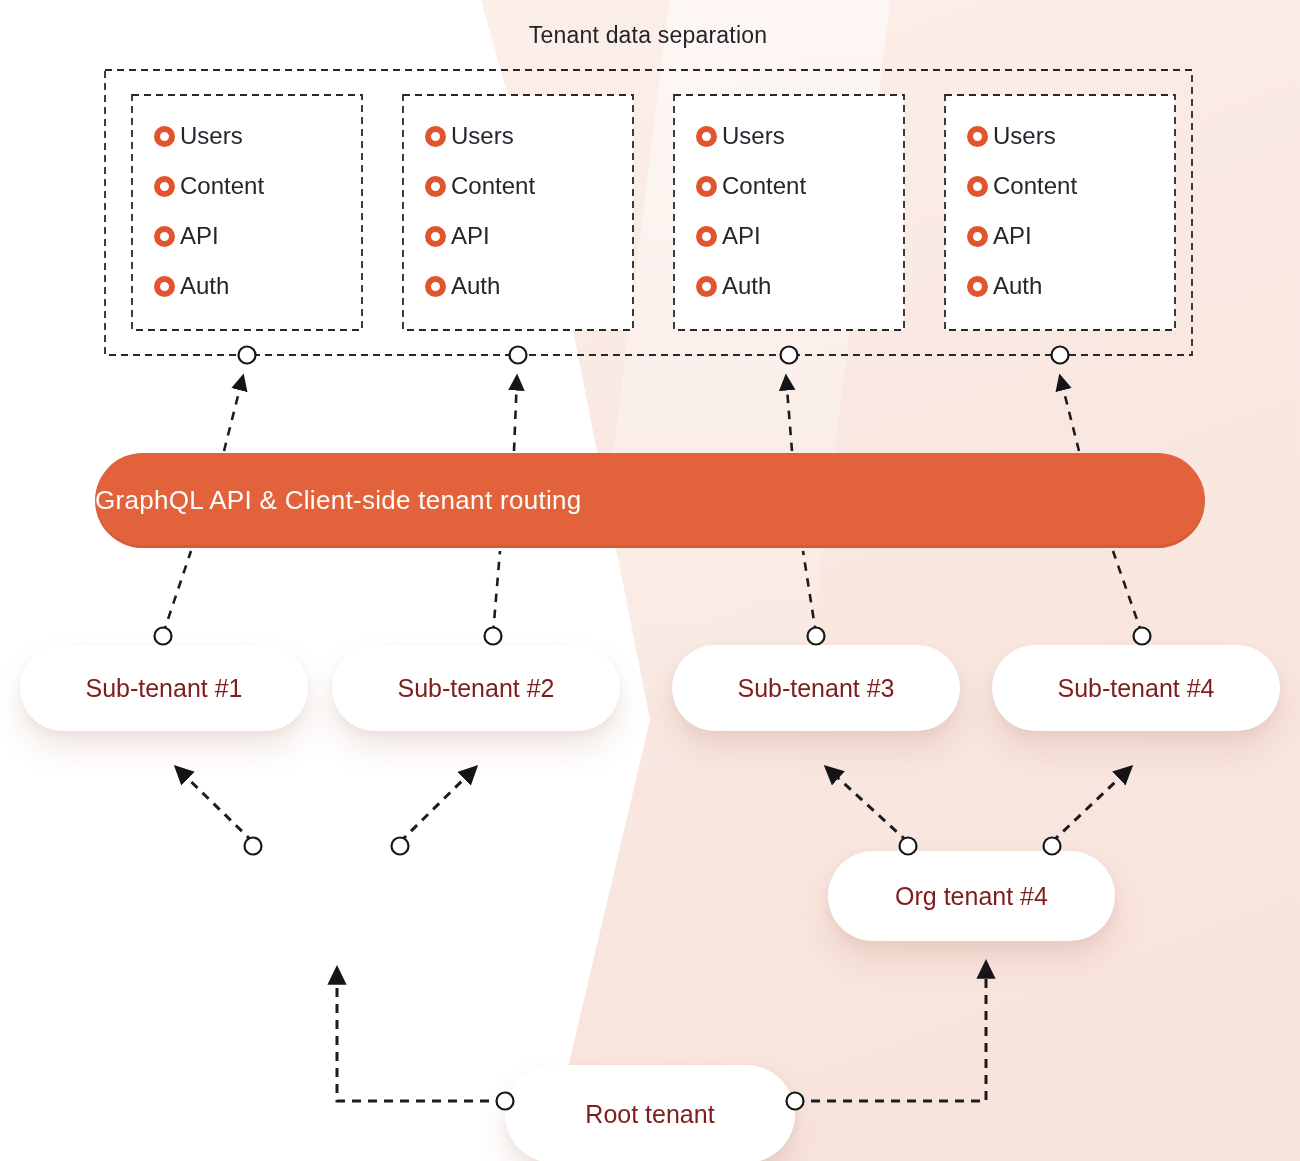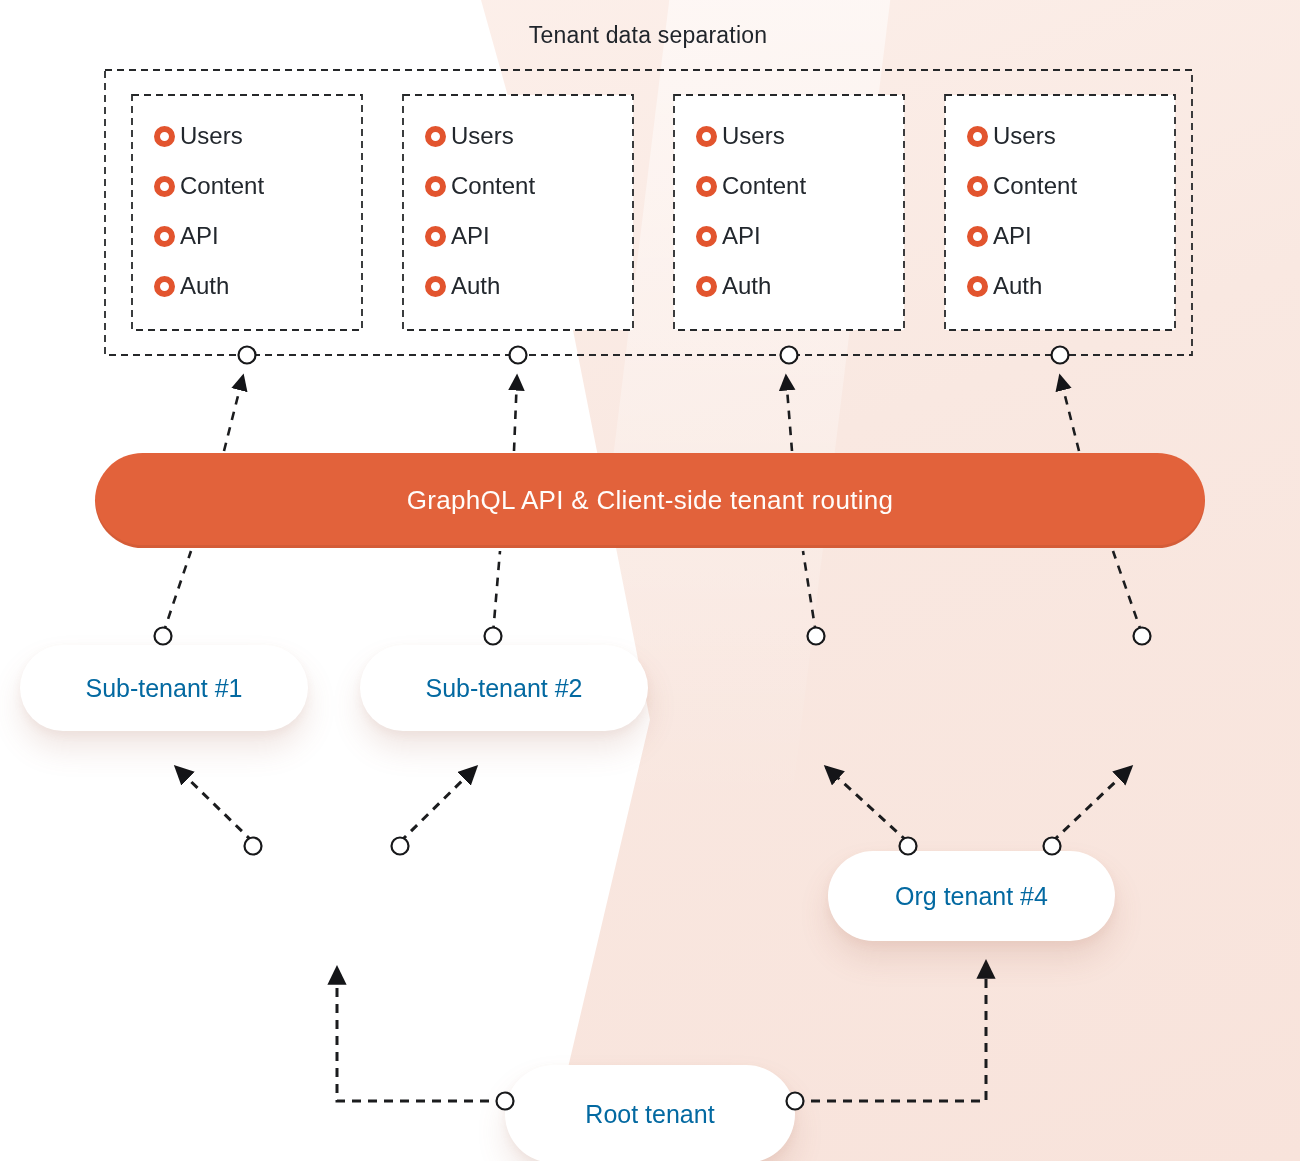--- a/index.html
+++ b/index.html
@@ -34,33 +34,33 @@
   .box-row{display:flex;align-items:center;height:50px;gap:5px;}
   .dot{
     width:21px;height:21px;box-sizing:border-box;flex:0 0 21px;
     border:6px solid #e2542e;border-radius:50%;background:#fff;
   }
   .box-row span.lbl{font-size:24px;color:#22272d;line-height:1;}
   
   .bar{
     position:absolute;left:95px;top:453px;width:1110px;height:95px;
     background:#e2623b;border-radius:48px;
-    display:flex;align-items:center;justify-content:center;
+    display:flex;align-items:center;
     box-shadow:inset 0 -3px 0 rgba(0,0,0,.06);
   }
   .bar span{color:#fffdfb;font-size:26px;letter-spacing:.3px;}
   
   .pill{
     position:absolute;background:#ffffff;border-radius:999px;
     display:flex;align-items:center;justify-content:center;
-    font-size:25px;color:#0369a1;
+    font-size:25px;color:#7f1d1d;
     box-shadow:0 18px 30px rgba(164,96,76,.15),0 4px 10px rgba(164,96,76,.07);
   }
   .sub{top:645px;width:288px;height:86px;}
-  .sub1{left:20px;}  .sub2{left:360px;} .sub3{left:672px;} .sub4{left:992px;}
+  .sub1{left:20px;}  .sub2{left:332px;} .sub3{left:672px;} .sub4{left:992px;}
   .org{top:851px;width:287px;height:90px;}
   .org1{left:185px;} .org2{left:828px;}
   .root{left:505px;top:1049px;width:290px;height:98px;margin-top:16px;}
 </style>
 </head>
 <body>
 
 <div class="canvas">
 
   <div class="bg-pink"></div>
@@ -183,20 +183,22 @@
         <span class="lbl">Auth</span>
       </div>
   </div>
 
   <div class="bar">
     <span>GraphQL API &amp; Client-side tenant routing</span>
   </div>
 
   <div class="pill sub sub1">Sub-tenant #1</div>
   <div class="pill sub sub2">Sub-tenant #2</div>
+  <div class="pill sub sub3">Sub-tenant #3</div>
+  <div class="pill sub sub4">Sub-tenant #4</div>
 
   <div class="pill org org2">Org tenant #4</div>
 
   <div class="pill root">Root tenant</div>
 
   <svg class="nodes" width="1300" height="1161" viewBox="0 0 1300 1161">
     <g fill="#ffffff" stroke="#17181a" stroke-width="2.2">
       <circle cx="247" cy="355" r="8.5"></circle>
       <circle cx="518" cy="355" r="8.5"></circle>
       <circle cx="789" cy="355" r="8.5"></circle>

